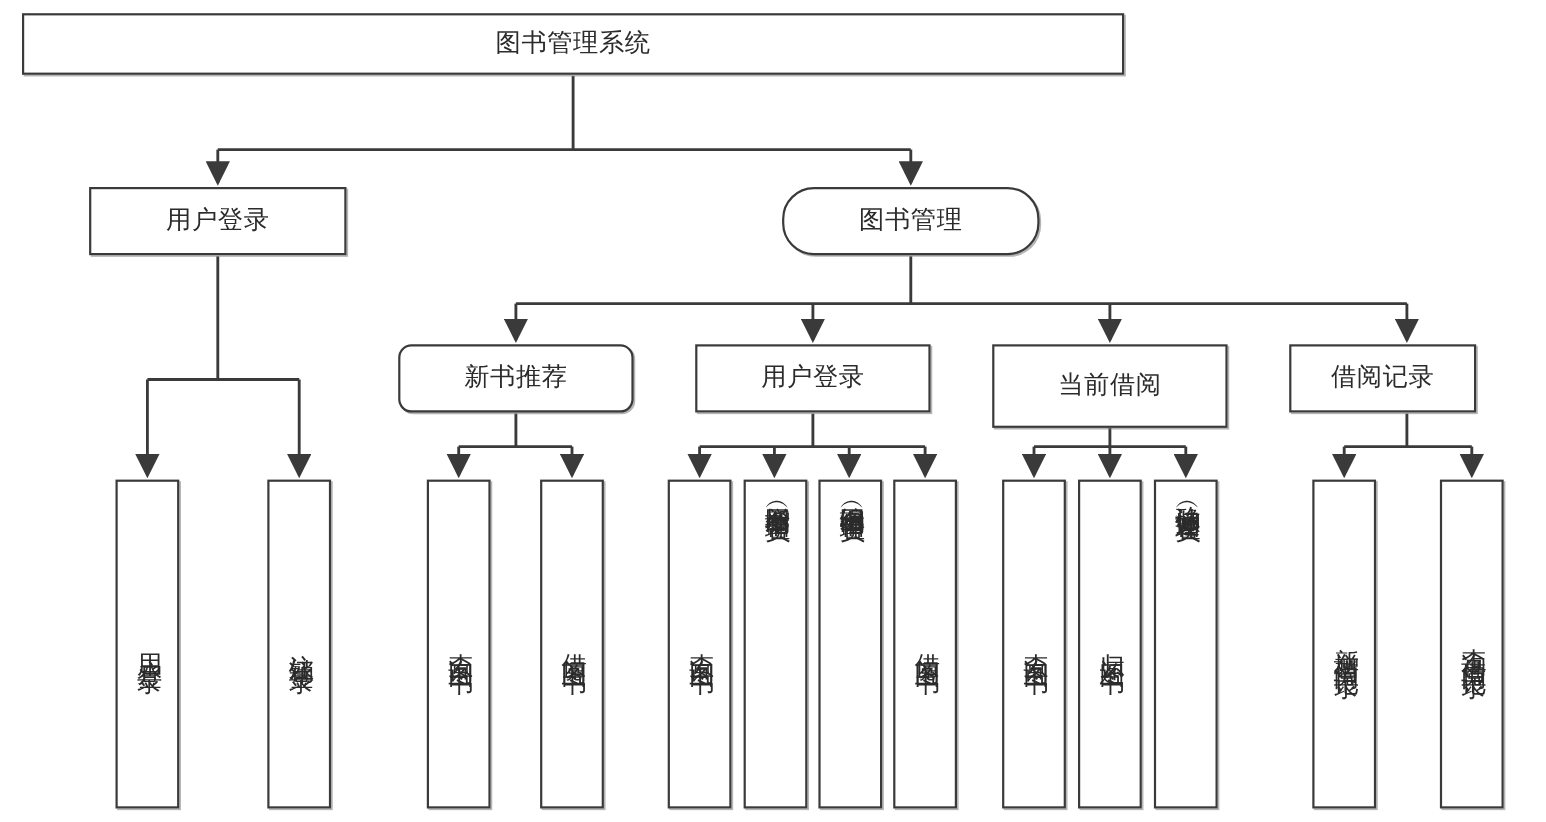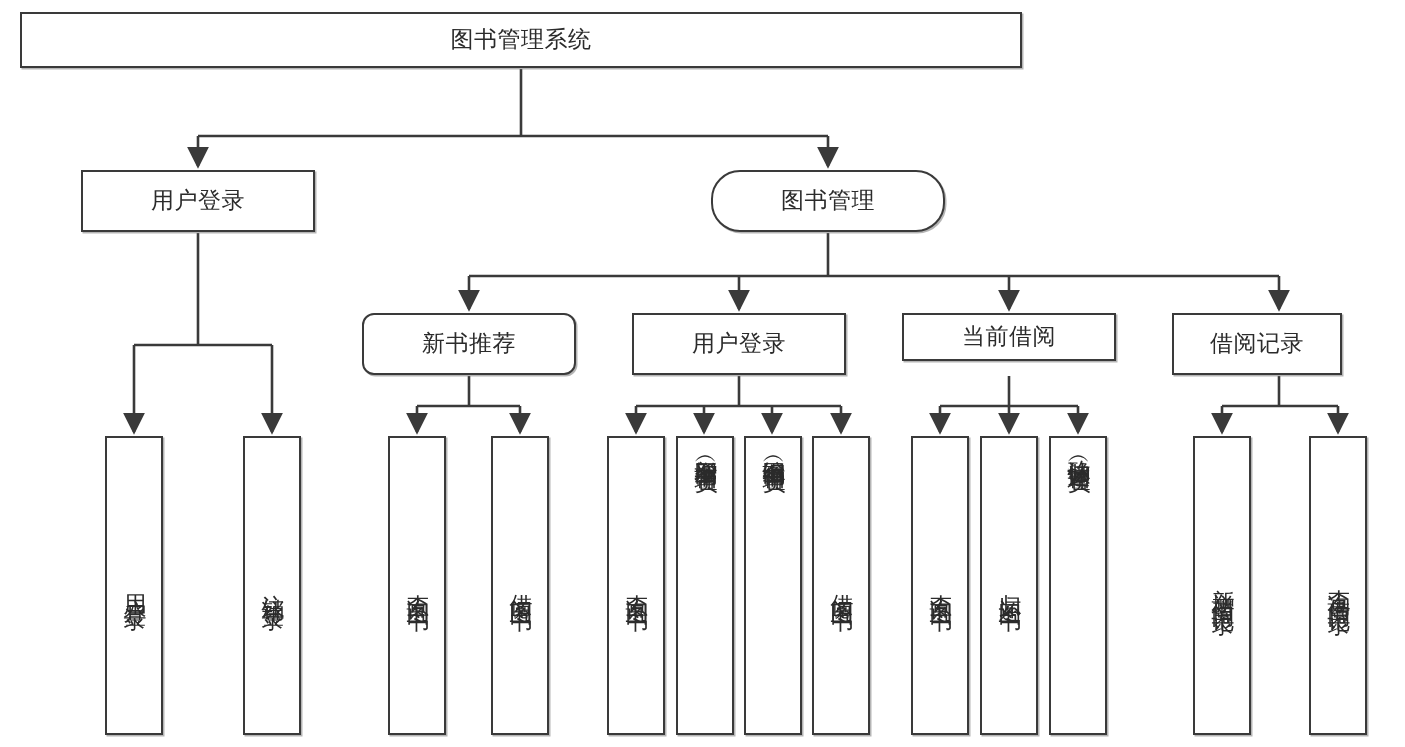--- a/index.html
+++ b/index.html
@@ -156,21 +156,21 @@
   </div>
 
   <div class="node h" style="left:362px; top:313px; width:214px; height:62px;border-radius:12px;">
     <span class="label">新书推荐</span>
   </div>
 
   <div class="node h" style="left:632px; top:313px; width:214px; height:62px;">
     <span class="label">用户登录</span>
   </div>
 
-  <div class="node h" style="left:902px; top:313px; width:214px; height:48px;">
+  <div class="node h" style="left:902px; top:313px; width:214px; height:76px;">
     <span class="label">当前借阅</span>
   </div>
 
   <div class="node h" style="left:1172px; top:313px; width:170px; height:62px;">
     <span class="label">借阅记录</span>
   </div>
 
   <div class="node v center" style="left:105px; top:436px; width:58px; height:299px;">
     <span class="label">用户登录</span>
   </div>

